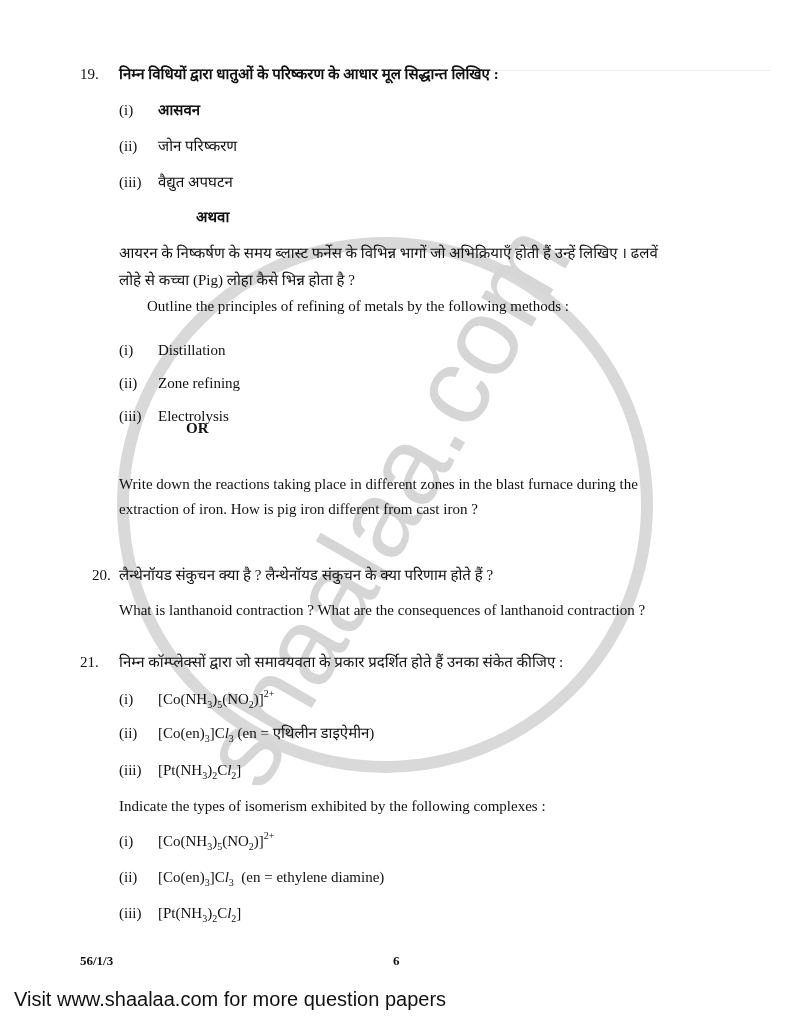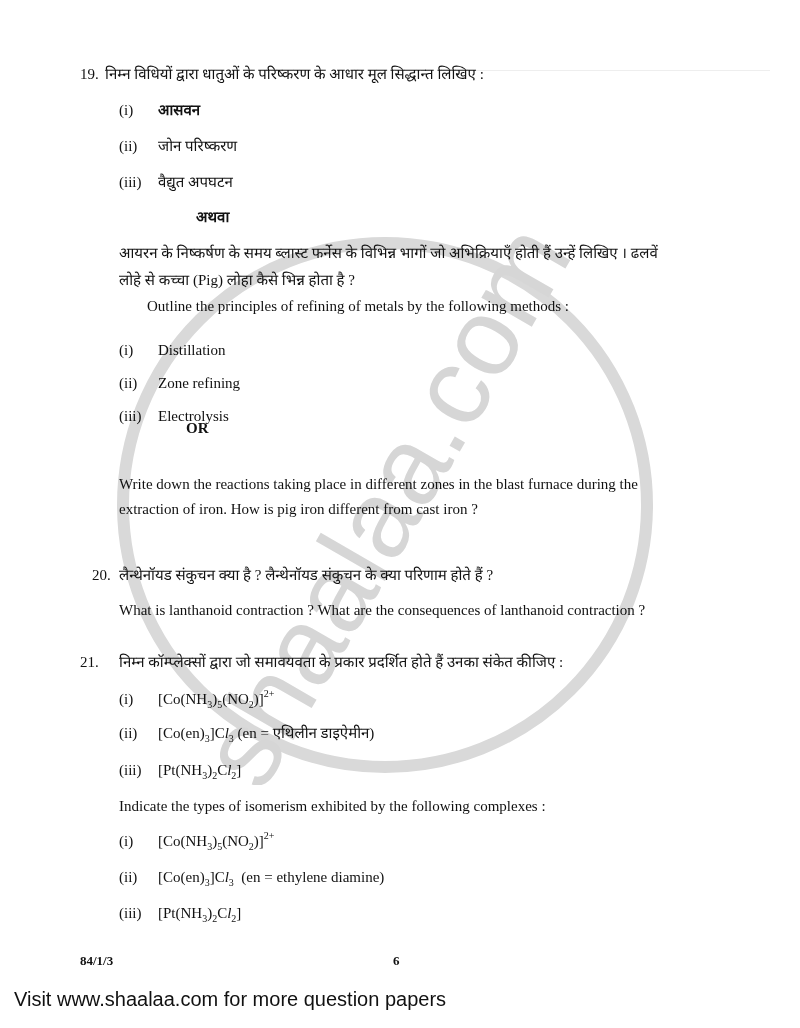--- a/index.html
+++ b/index.html
@@ -40,21 +40,21 @@
 
 <div class="topline"></div>
 
 <svg class="watermark" viewBox="0 0 560 560">
   <circle cx="280" cy="280" r="262" fill="none" stroke="#d9d9d9" stroke-width="12"></circle>
   <text class="wm-text" x="280" y="318" text-anchor="middle" transform="rotate(-60 280 280)">shaalaa.com</text>
 </svg>
 
 <div>
   <span class="line qnum" style="left:80px; top:64px;">19.</span>
-  <span class="line" style="left:105px; top:64px;">निम्न विधियों द्वारा धातुओं के परिष्करण के आधार मूल सिद्धान्त लिखिए :</span>
+  <span class="line" style="left:119px; top:64px;font-weight:bold;">निम्न विधियों द्वारा धातुओं के परिष्करण के आधार मूल सिद्धान्त लिखिए :</span>
 
   <span class="line roman" style="left:119px; top:100px;">(i)</span>
   <span class="line itxt" style="left:158px; top:100px;font-weight:bold;">आसवन</span>
   <span class="line roman" style="left:119px; top:136px;">(ii)</span>
   <span class="line itxt" style="left:158px; top:136px;">जोन परिष्करण</span>
   <span class="line roman" style="left:119px; top:172px;">(iii)</span>
   <span class="line itxt" style="left:158px; top:172px;">वैद्युत अपघटन</span>
 
   <span class="line bold" style="left:196px; top:207px;">अथवा</span>
 
@@ -100,15 +100,15 @@
   <span class="line roman" style="left:119px; top:831px;">(i)</span>
   <span class="line itxt" style="left:158px; top:831px;">[Co(NH<sub>3</sub>)<sub>5</sub>(NO<sub>2</sub>)]<sup>2+</sup></span>
 
   <span class="line roman" style="left:119px; top:867px;">(ii)</span>
   <span class="line itxt" style="left:158px; top:867px;">[Co(en)<sub>3</sub>]C<span class="ital">l</span><sub>3</sub>&nbsp; <span>(en = ethylene diamine)</span></span>
 
   <span class="line roman" style="left:119px; top:903px;">(iii)</span>
   <span class="line itxt" style="left:158px; top:903px;">[Pt(NH<sub>3</sub>)<sub>2</sub>C<span class="ital">l</span><sub>2</sub>]</span>
 </div>
 
-<span class="footer-code">84/1/3</span>
+<span class="footer-code">56/1/3</span>
 <span class="footer-page">6</span>
 <a class="visit">Visit www.shaalaa.com for more question papers</a>
 
 </body></html>

